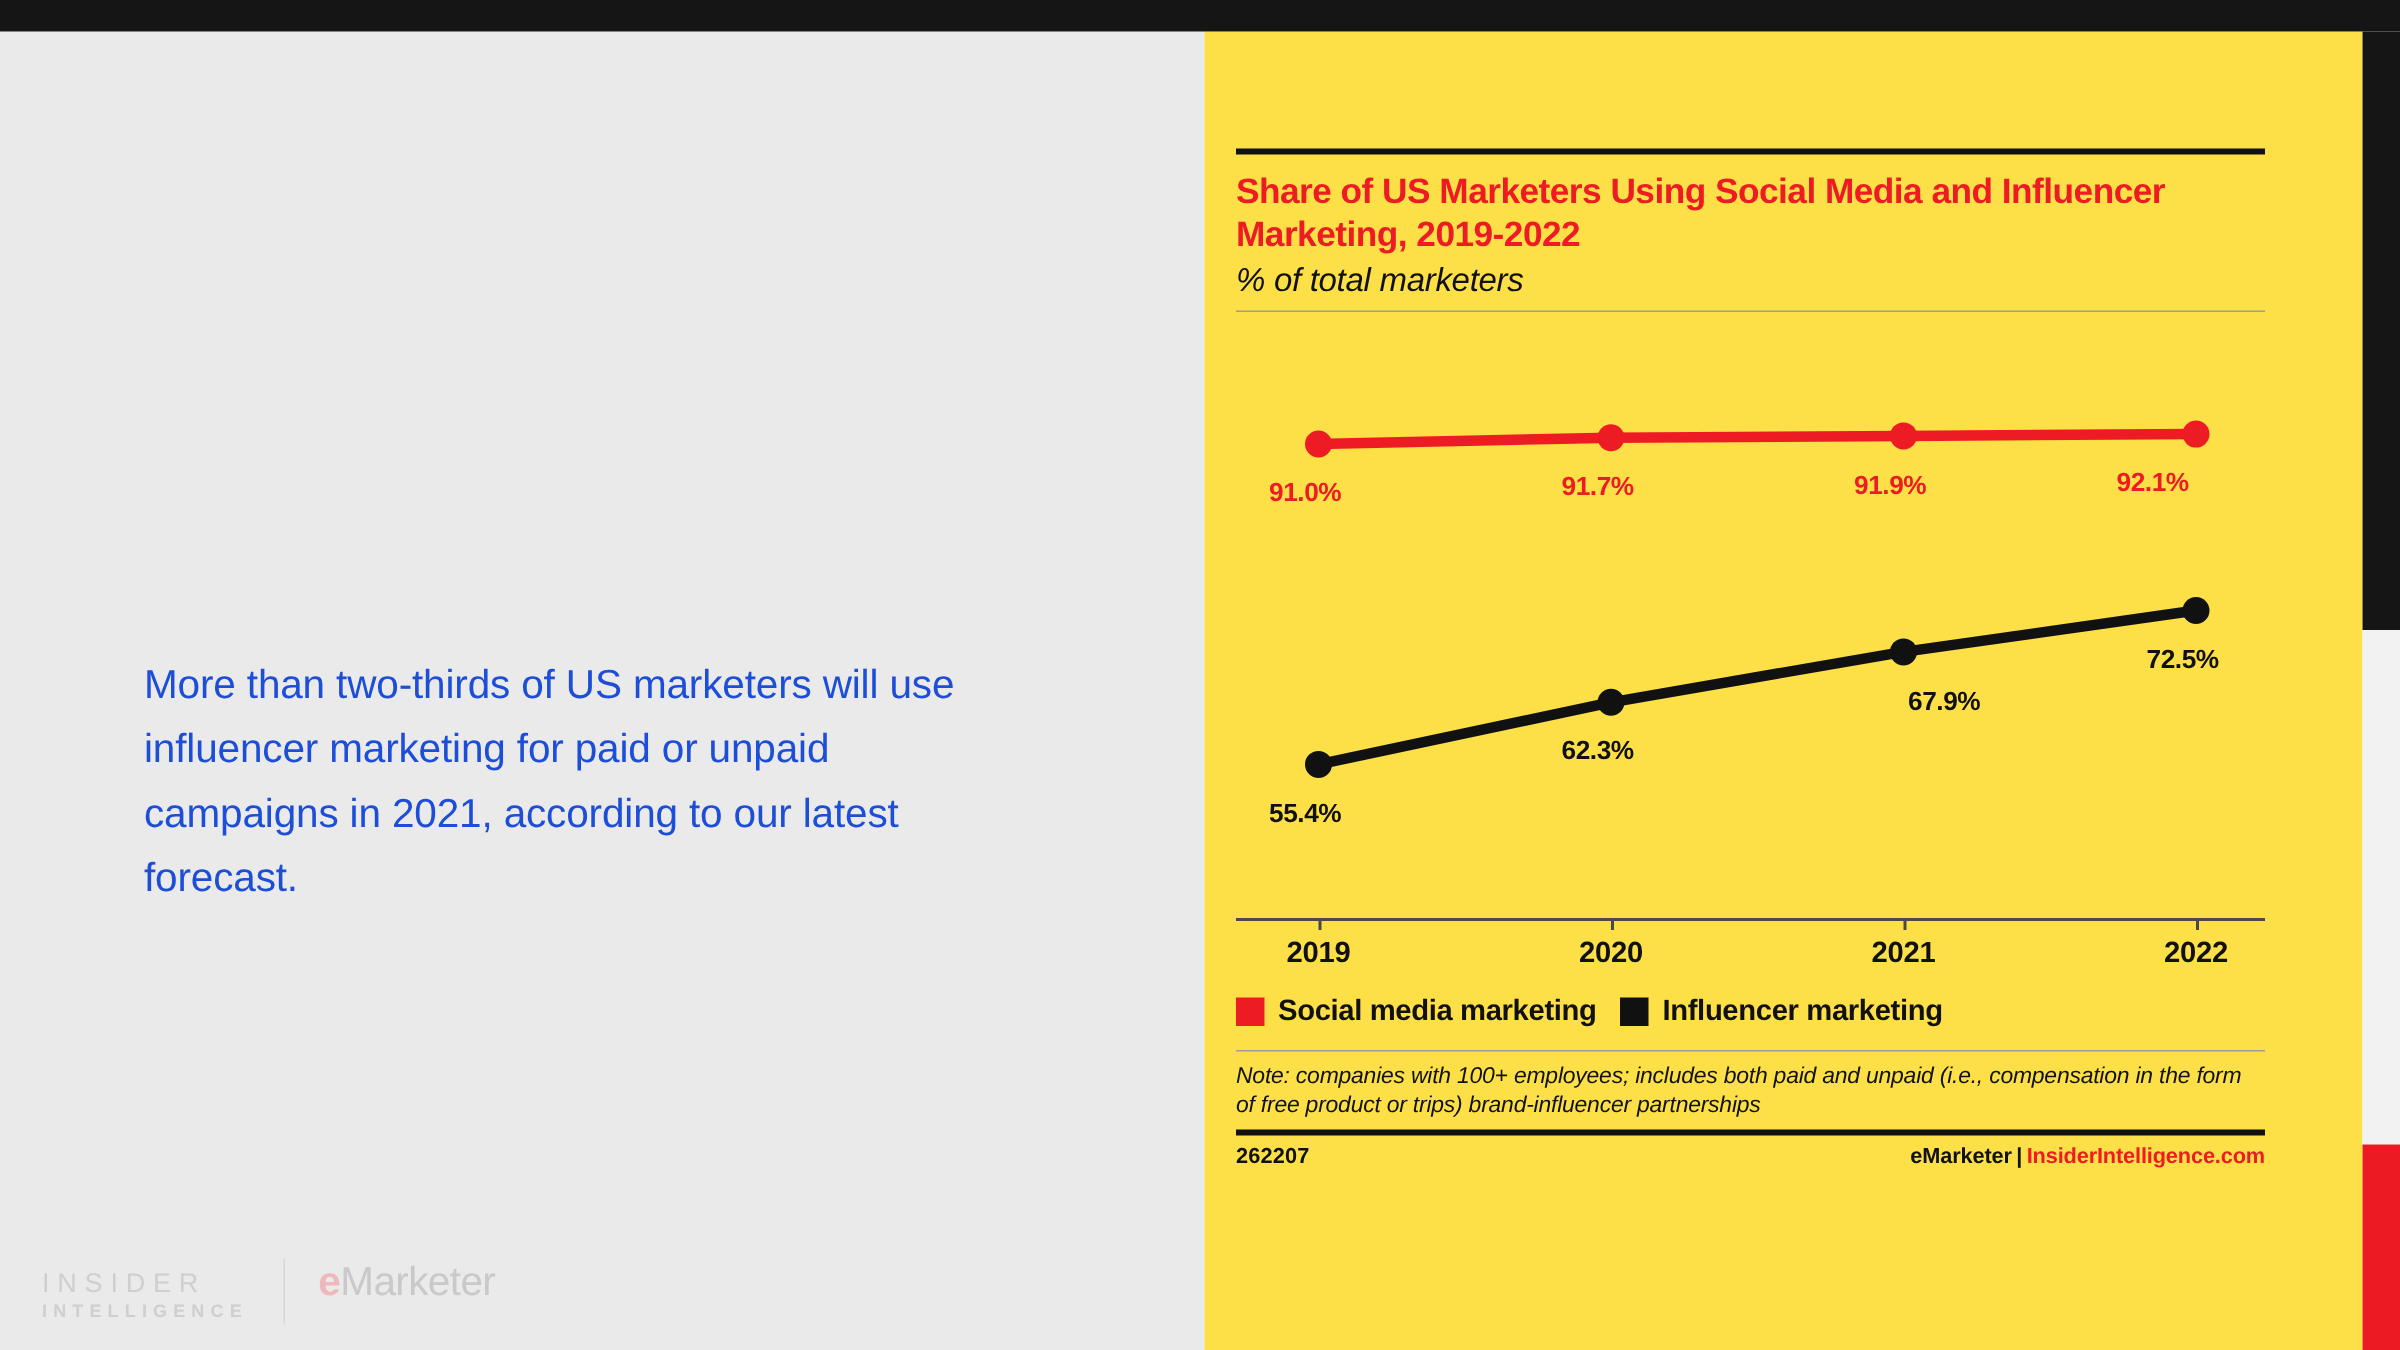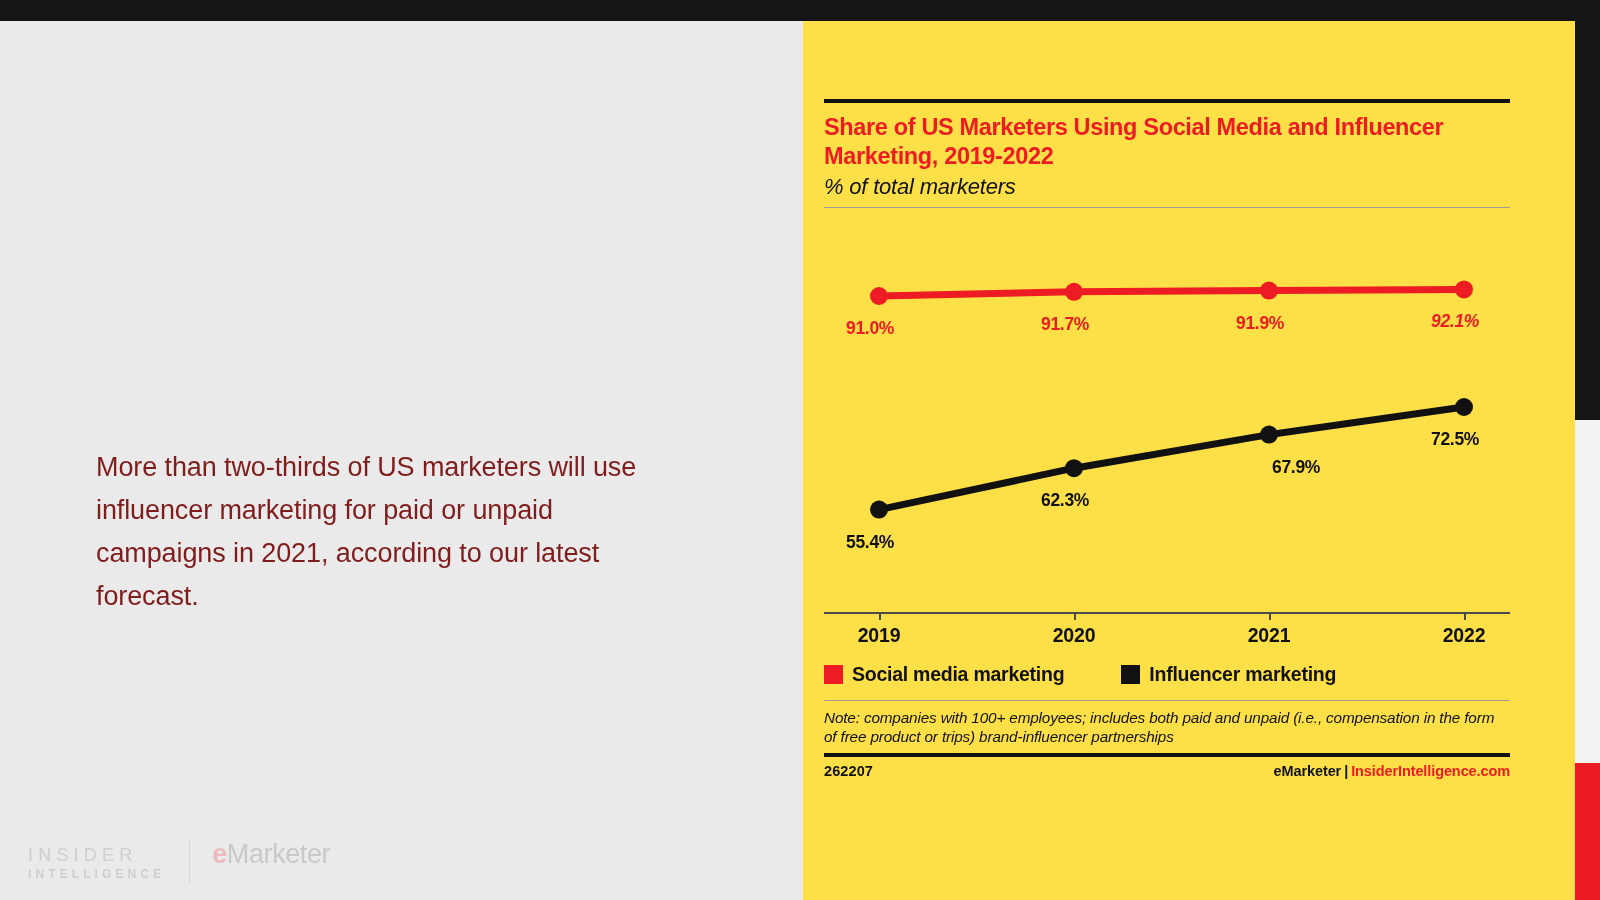--- a/index.html
+++ b/index.html
@@ -16,22 +16,22 @@
   #edge-red{position:absolute;left:1575px;top:763px;width:25px;height:137px;background:#ec1b23;z-index:5;}
 
   
   #left-panel{position:absolute;left:0;top:21px;width:803px;height:879px;background:#eaeaea;}
   #headline{
     position:absolute;left:96px;top:112px;width:620px;
     font-size:52px;line-height:57px;font-weight:bold;color:#111;
     letter-spacing:-0.4px;
   }
   #body-copy{
-    position:absolute;left:96px;top:425px;width:580px;
-    font-size:27px;line-height:43px;color:#7f1d1d;font-weight:400;
+    position:absolute;left:96px;top:414px;width:580px;
+    font-size:27px;line-height:43px;color:#1d4ed8;font-weight:400;
     letter-spacing:-0.1px;
   }
   
   #logo-row{position:absolute;left:28px;top:818px;height:56px;display:flex;}
   #insider-logo{display:flex;flex-direction:column;justify-content:center;height:48px;}
   .ins-l1{font-size:18px;letter-spacing:5.2px;color:#cfcfcf;font-weight:400;line-height:22px;}
   .ins-l2{font-size:12px;letter-spacing:4.1px;color:#cfcfcf;font-weight:700;line-height:16px;}
   #logo-divider{width:1px;height:44px;background:#d6d6d6;margin:0 22px 0 24px;}
   #emarketer-logo{font-size:27px;color:#c9c9c9;letter-spacing:-0.4px;line-height:30px;}
   #emarketer-logo .e{color:#edb9bc;font-weight:bold;}
@@ -59,21 +59,21 @@
   .dlabel.black{color:#111;}
 
   
   #axis-wrap{position:relative;width:686px;height:46px;}
   #axis-line{position:absolute;left:0;top:0;width:686px;height:1.5px;background:#4a4a4a;}
   .tick{position:absolute;top:0;width:1.5px;height:8px;background:#4a4a4a;}
   .xlab{position:absolute;top:12px;font-size:19.5px;font-weight:bold;color:#111;transform:translateX(-50%);letter-spacing:-0.2px;}
 
   
   #legend{display:flex;align-items:center;margin-top:2px;height:28px;}
-  .lg-item{display:flex;align-items:center;margin-right:57px;}
+  .lg-item{display:flex;align-items:center;margin-right:16px;}
   .swatch{width:19px;height:19px;margin-right:9px;}
   .sw-red{background:#ed1c24;}
   .sw-black{background:#111;}
   .lg-label{font-size:19.5px;font-weight:bold;color:#111;letter-spacing:-0.25px;}
 
   .rule-note{height:1px;background:#9d9d9d;width:100%;margin-top:12px;}
   #note{
     margin-top:7px;font-size:15.3px;line-height:19px;font-style:italic;color:#111;
     letter-spacing:-0.15px;width:684px;
   }
@@ -125,21 +125,21 @@
           <polyline points="55,297.6 250,256.20000000000005 445,222.59999999999997 640,195" fill="none" stroke="#111111" stroke-width="7" stroke-linecap="round" stroke-linejoin="round"></polyline>
           <circle cx="55" cy="297.6" r="9" fill="#111111"></circle>
           <circle cx="250" cy="256.20000000000005" r="9" fill="#111111"></circle>
           <circle cx="445" cy="222.59999999999997" r="9" fill="#111111"></circle>
           <circle cx="640" cy="195" r="9" fill="#111111"></circle>
         </svg>
       <div id="labels-layer">
           <div class="dlabel red" style="left: 22px; top: 106px;">91.0%</div>
           <div class="dlabel red" style="left: 217px; top: 101.8px;">91.7%</div>
           <div class="dlabel red" style="left: 412px; top: 100.6px;">91.9%</div>
-          <div class="dlabel red" style="left: 607px; top: 99.4px; font-style: italic;">92.1%</div>
+          <div class="dlabel red" style="left: 587px; top: 99.4px;">92.1%</div>
           <div class="dlabel black" style="left: 22px; top: 319.6px;">55.4%</div>
           <div class="dlabel black" style="left: 217px; top: 278.2px;">62.3%</div>
           <div class="dlabel black" style="left: 412px; top: 244.6px; margin-left: 36px;">67.9%</div>
           <div class="dlabel black" style="left: 607px; top: 217px;">72.5%</div>
         </div>
     </div>
 
     <div id="axis-wrap">
       <div id="axis-line"></div>
       <div id="axis-ticks">

